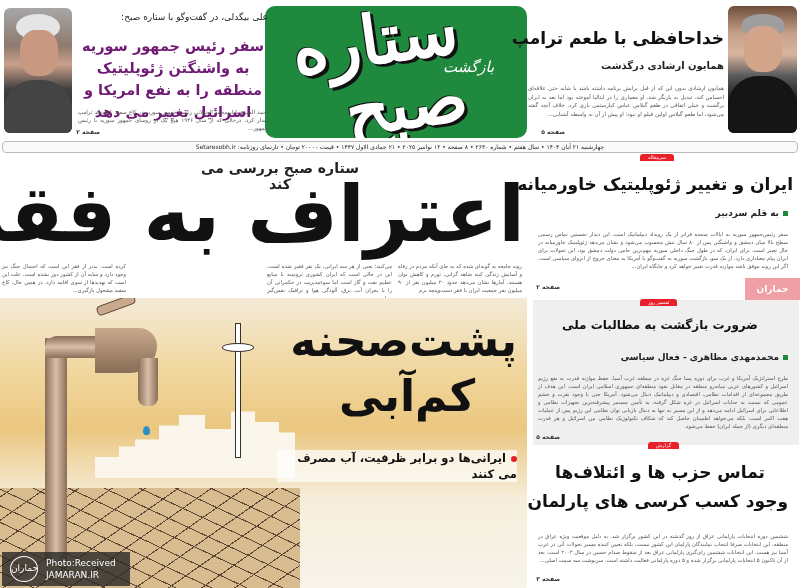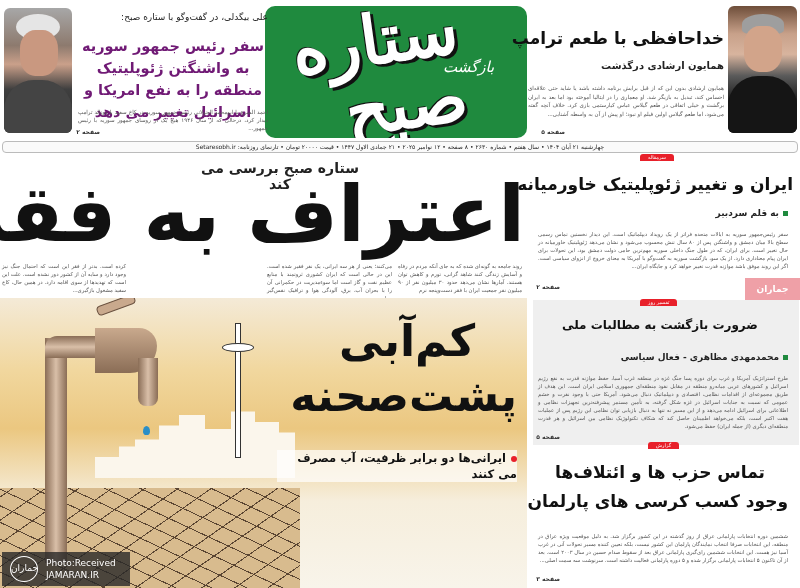--- a/index.html
+++ b/index.html
@@ -172,22 +172,22 @@
   <div class="tower-shaft"></div>
   <div class="tower-pod"></div>
   <div class="pipe-vert"></div>
   <div class="pipe-horiz"></div>
   <div class="faucet-body"></div>
   <div class="faucet-spout"></div>
   <div class="faucet-handle"></div>
   <div class="drop"></div>
 
   <div class="ill-title">
+    <div>پشت‌صحنه</div>
     <div>کم‌آبی</div>
-    <div>پشت‌صحنه</div>
   </div>
   <div class="ill-bullets">
     <span class="ill-bullet"><span class="dot"></span><span>ایرانی‌ها دو برابر ظرفیت، آب مصرف می کنند</span></span>
   </div>
 </div>
 <div class="photo-credit">
   <div class="credit-logo">جماران</div>
   <div>Photo:Received</div>
   <div>JAMARAN.IR</div>
 </div>

